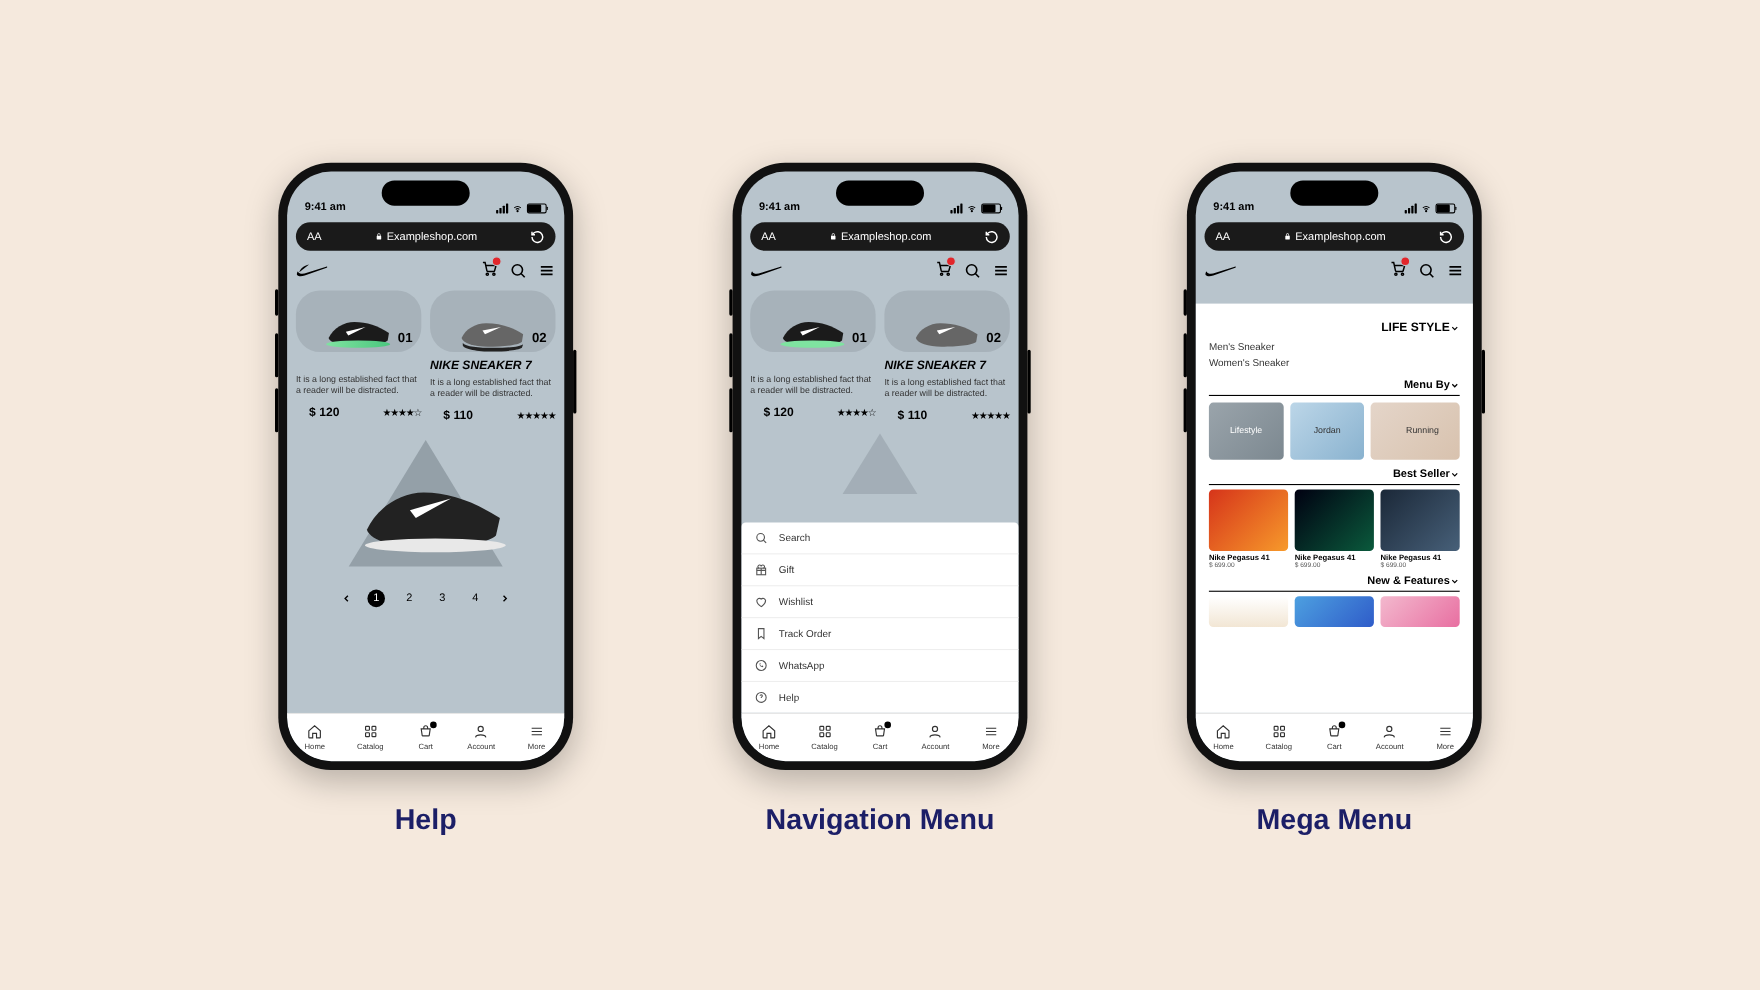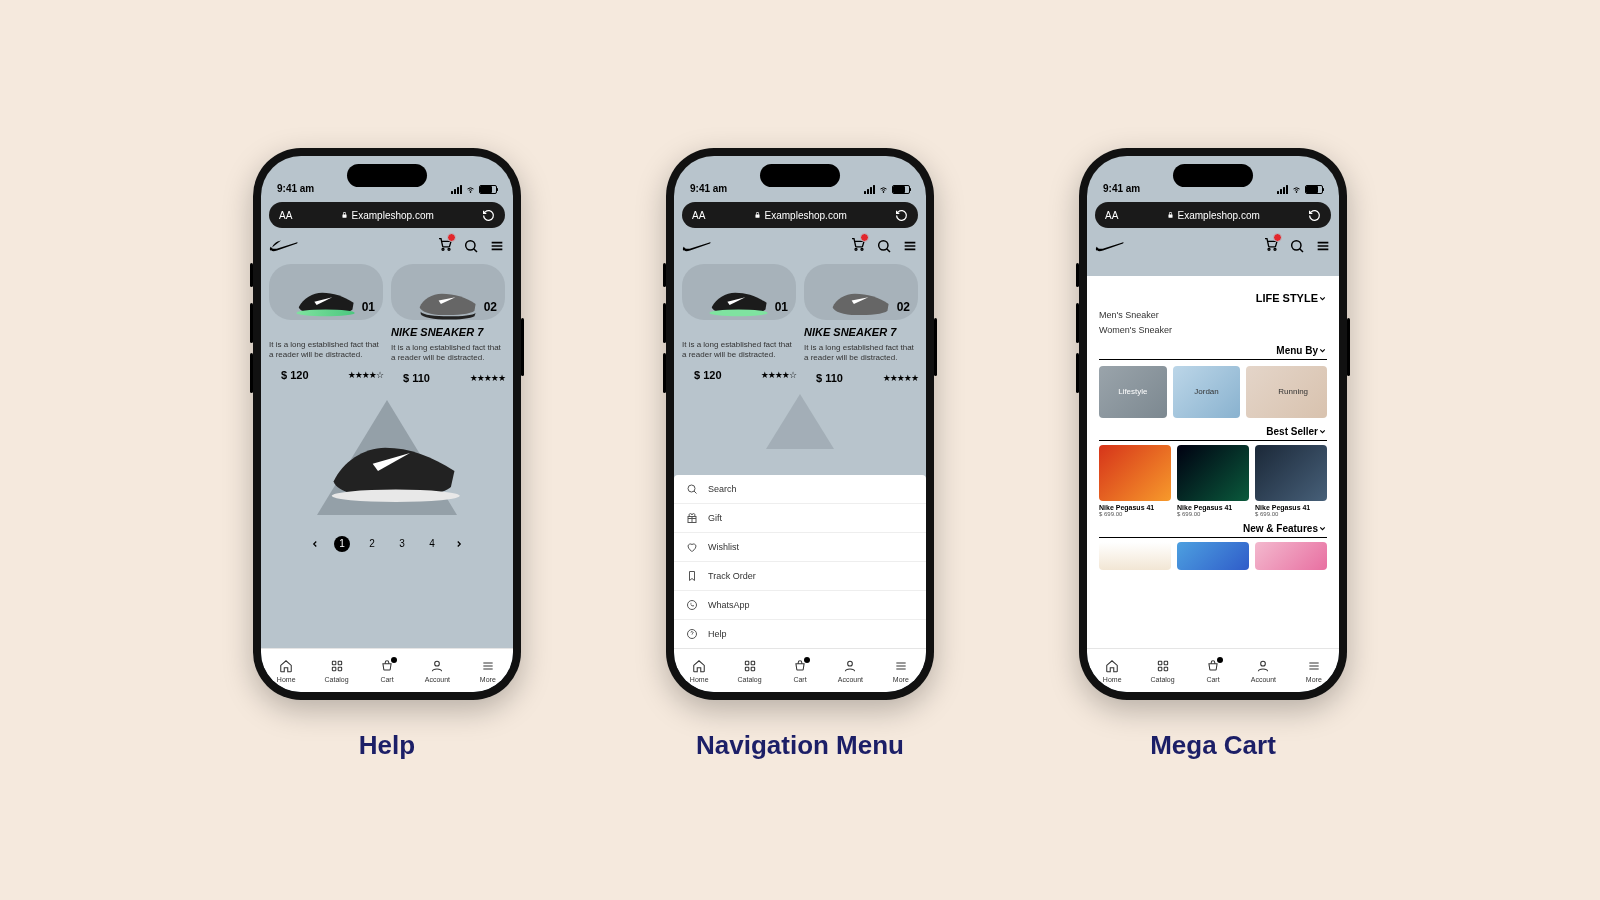--- a/index.html
+++ b/index.html
@@ -634,17 +634,17 @@
               </div>
               <div class="tab">
                 <span class="trel"><svg viewBox="0 0 24 24" fill="none" stroke="#333" stroke-width="1.8">
                     <path d="M4 7h16M4 12h16M4 17h16"></path>
                   </svg></span>
                 <span>More</span>
               </div>
             </div>
         </div>
       </div>
-      <div class="caption">Mega Cart</div>
+      <div class="caption">Mega Menu</div>
     </div>
 
   </div>
 </div>
 
 </body></html>

